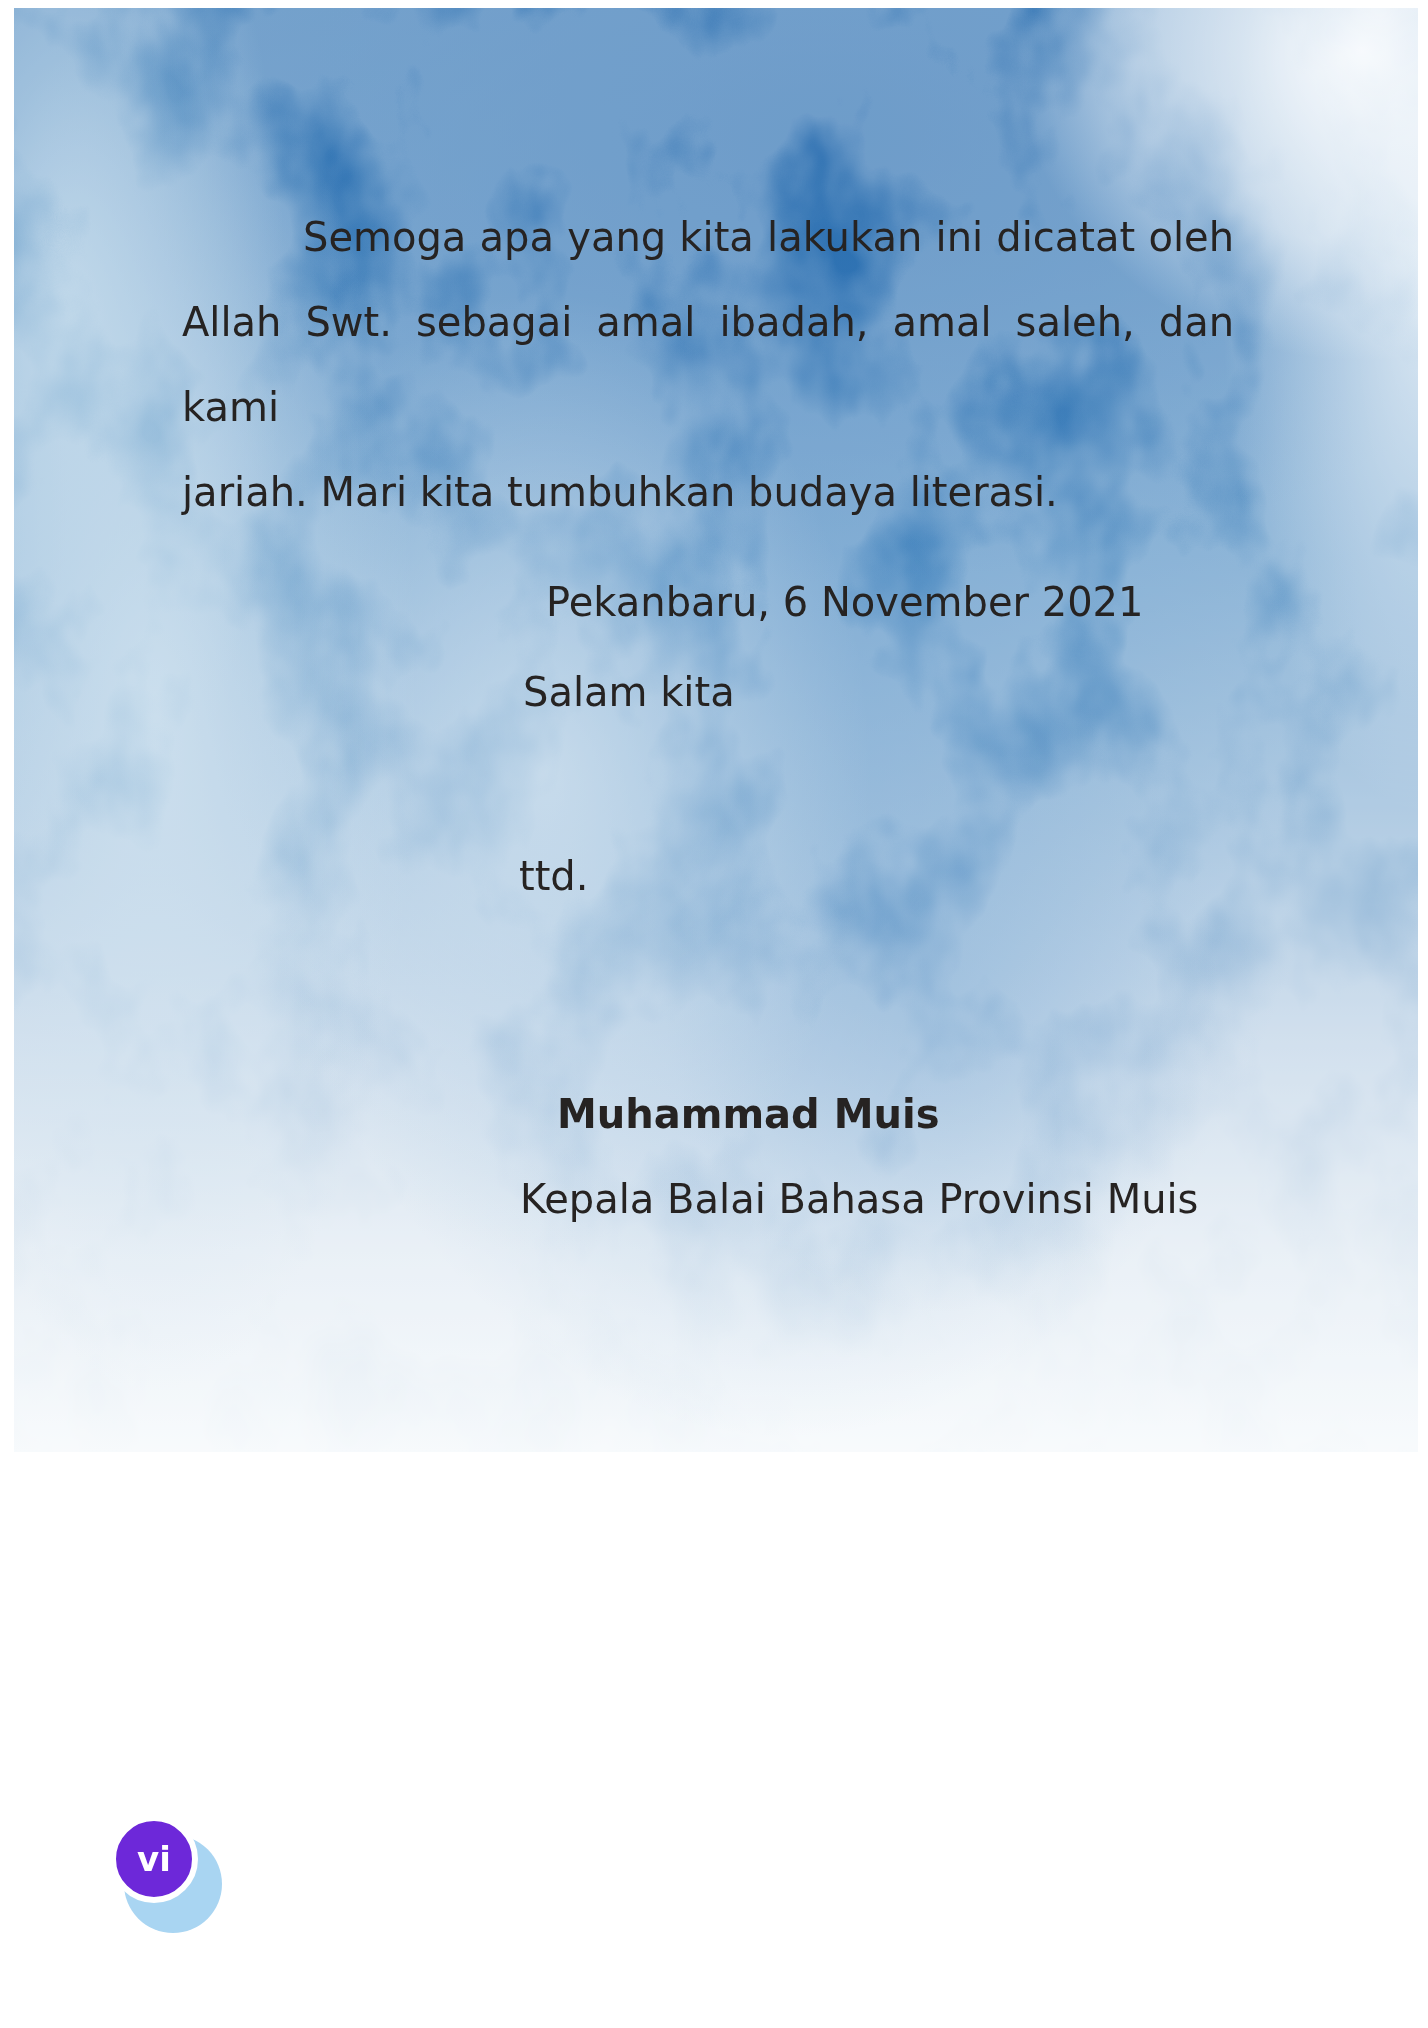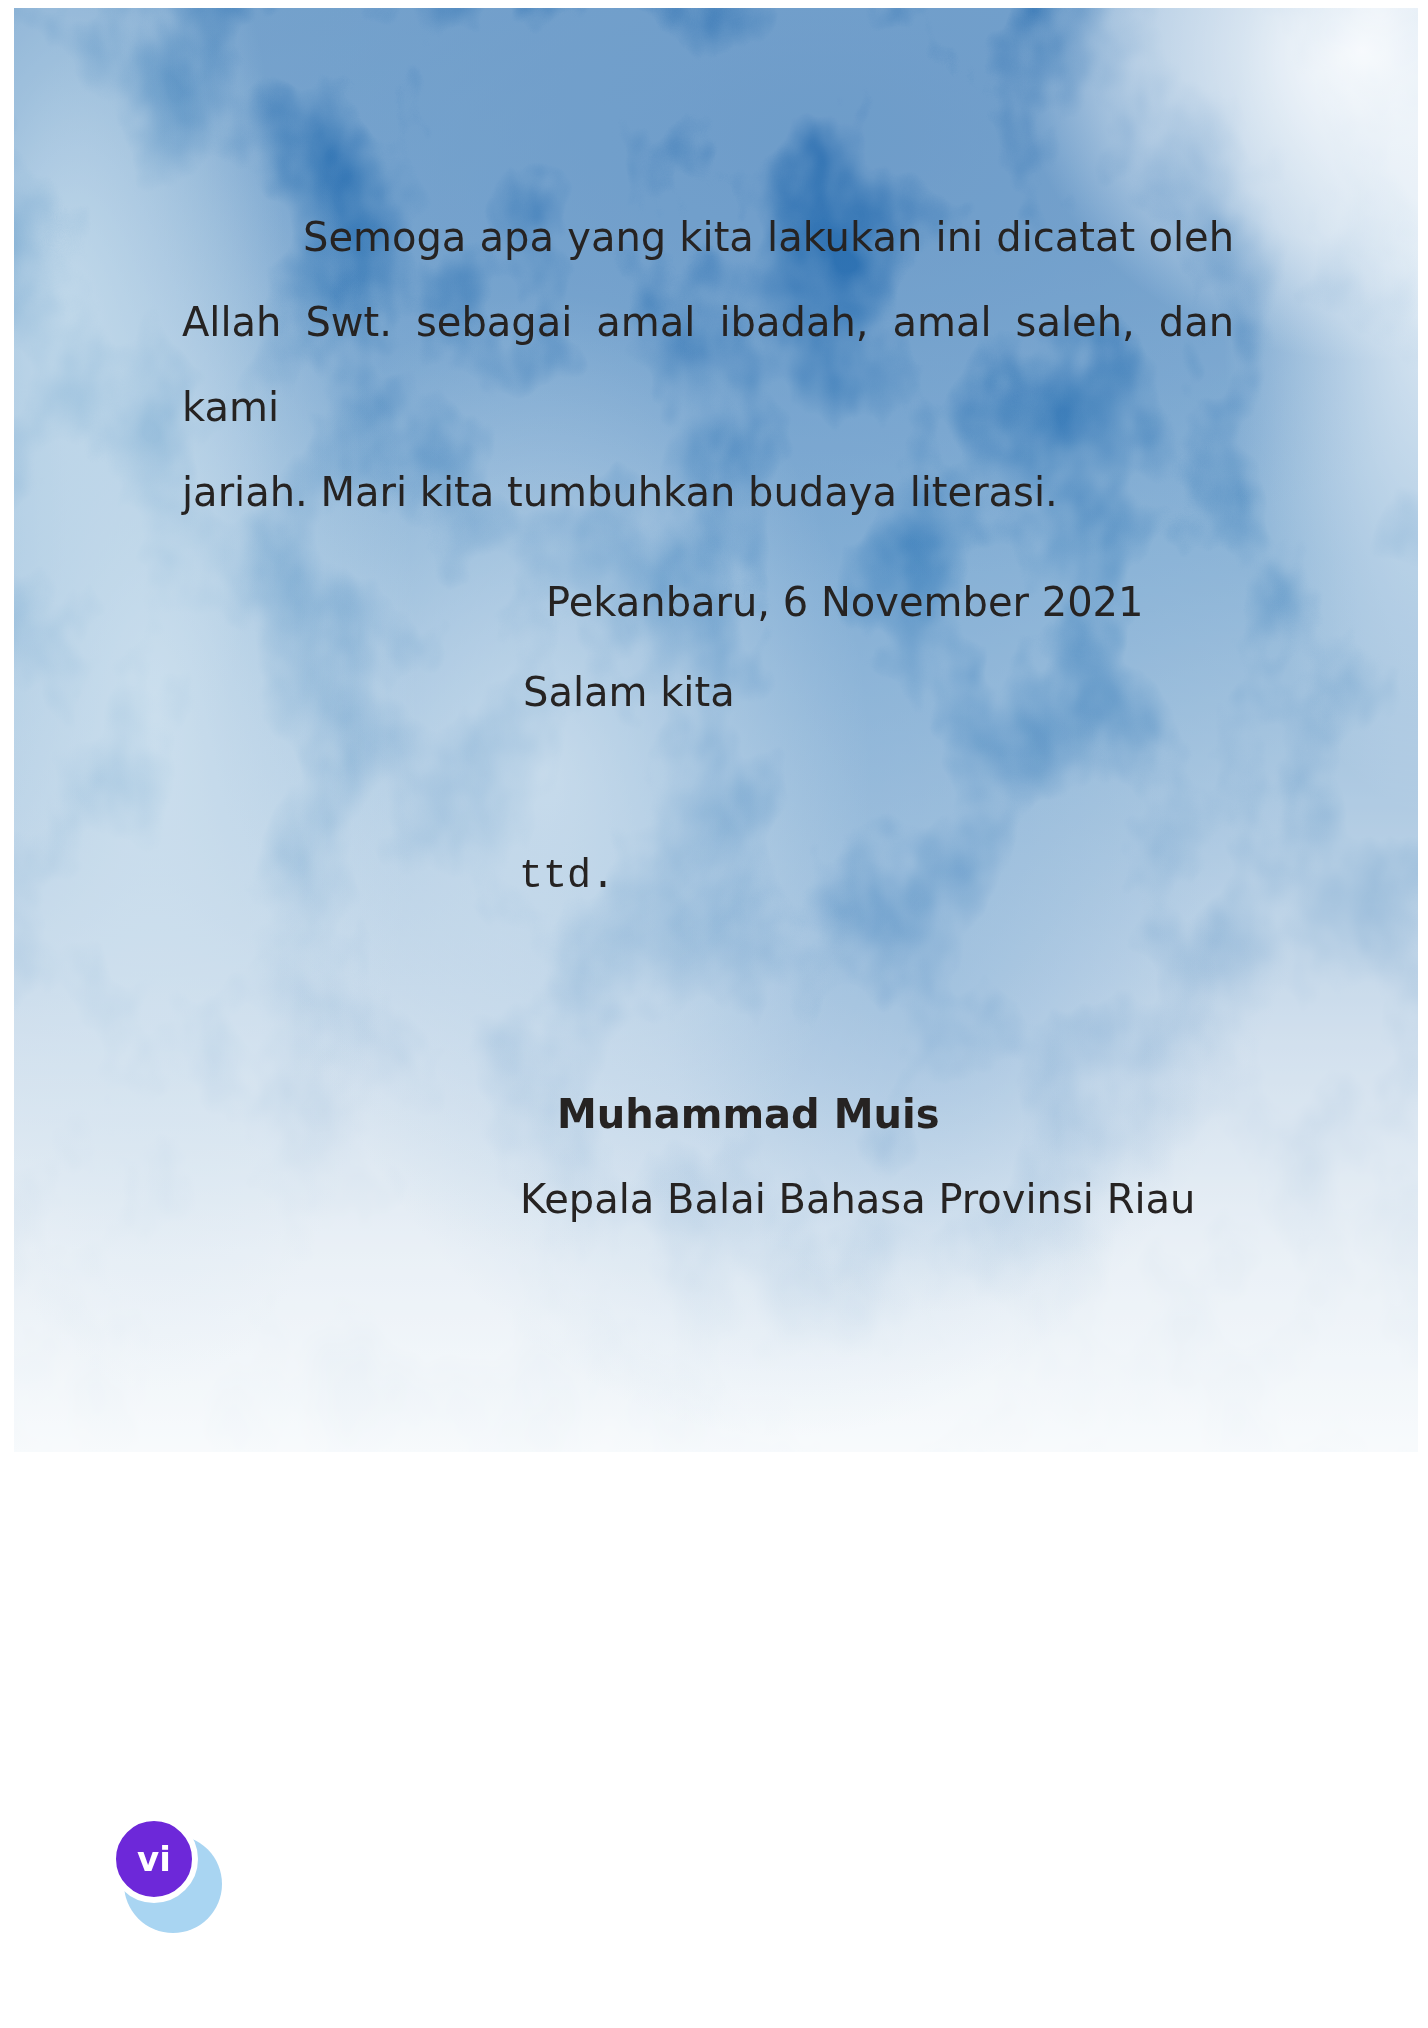--- a/index.html
+++ b/index.html
@@ -122,25 +122,25 @@
   <div class="paragraph">
     <div class="par-line justified first">Semoga apa yang kita lakukan ini dicatat oleh</div>
     <div class="par-line justified">Allah Swt. sebagai amal ibadah, amal saleh, dan kami</div>
     <div class="par-line">jariah. Mari kita tumbuhkan budaya literasi.</div>
   </div>
 
   <div class="txt" style="left:537px; top:560px;margin-left:9px;">Pekanbaru, 6 November 2021</div>
 
   <div class="txt" style="left:523px; top:650px;">Salam kita</div>
 
-  <div class="txt" style="left:519px; top:834px;font-family:Liberation Mono, monospace;">ttd.</div>
+  <div class="txt" style="left:519px; top:834px;">ttd.</div>
 
   <div class="txt bold" style="left:522px; top:1072px;margin-left:35px;">Muhammad Muis</div>
 
-  <div class="txt" style="left:520px; top:1157px;">Kepala Balai Bahasa Provinsi Riau</div>
+  <div class="txt" style="left:520px; top:1157px;">Kepala Balai Bahasa Provinsi Muis</div>
 
   <div class="badge-wrap">
     <div class="badge-shadow-circle"></div>
     <div class="badge-circle">
       <span>vi</span>
     </div>
   </div>
 
 </div>
 

